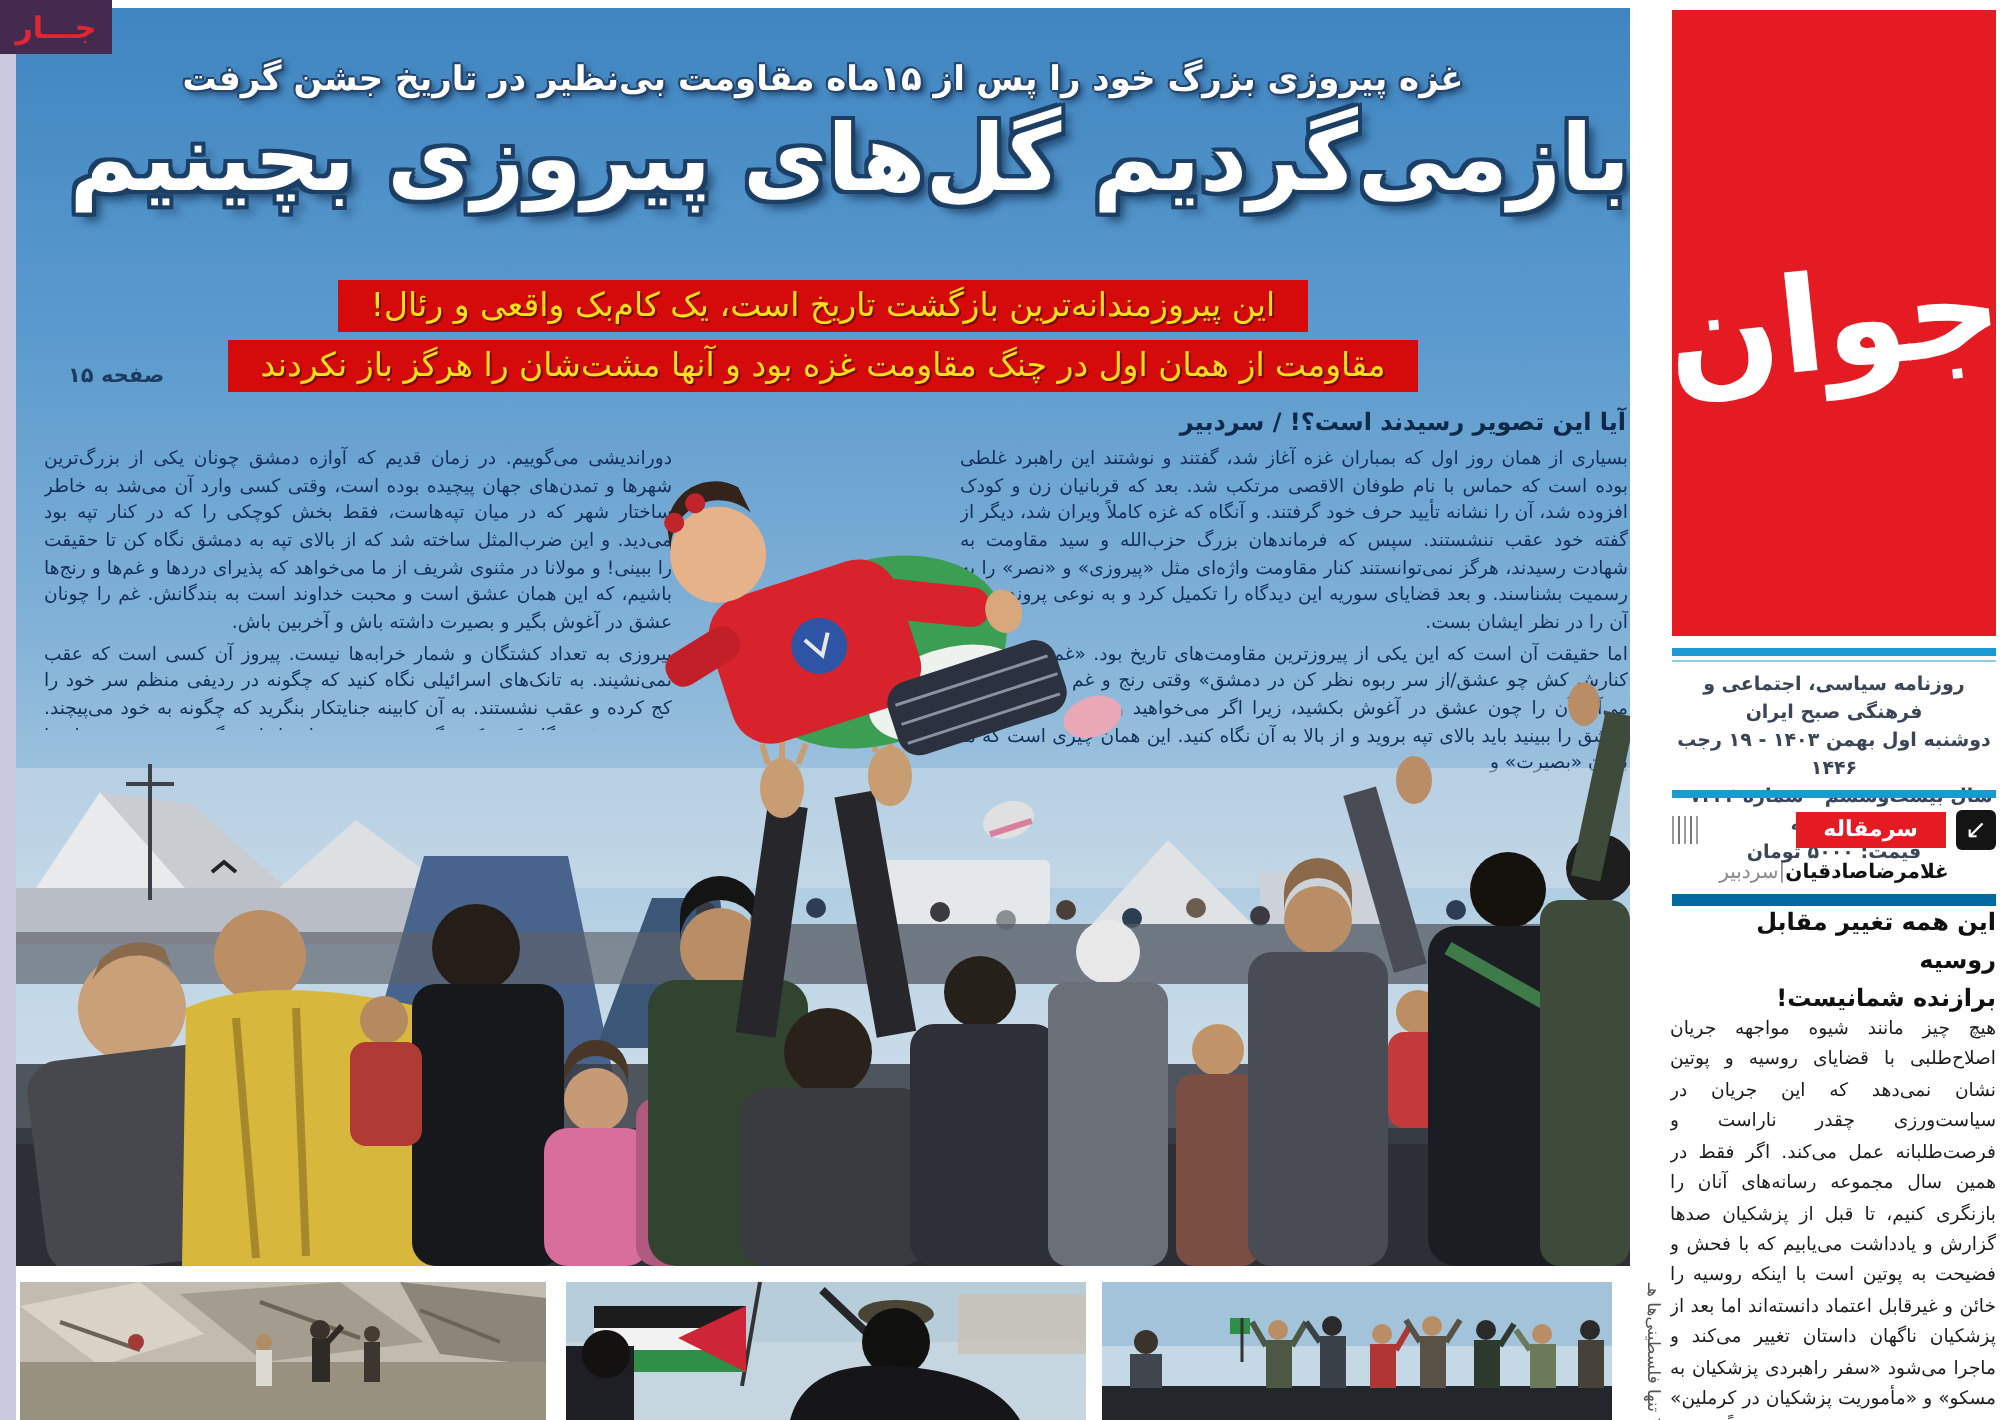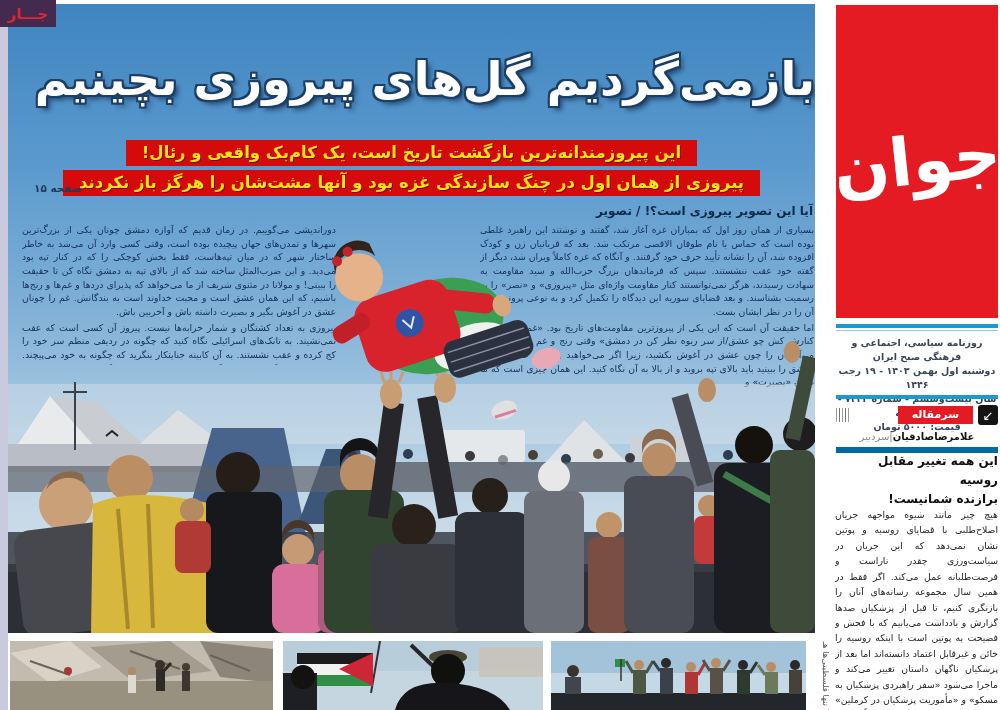--- a/index.html
+++ b/index.html
@@ -20,21 +20,21 @@
   .kicker{position:absolute;top:26px;left:0;width:100%;text-align:center;
     color:#fff;font-weight:bold;font-size:17px;white-space:nowrap;z-index:3;
     text-shadow:1px 0 0 #23456e,-1px 0 0 #23456e,0 1px 0 #23456e,0 -1px 0 #23456e,
       1px 1px 0 #23456e,-1px -1px 0 #23456e,2px 2px 3px rgba(15,35,70,.75);}
   .headline{position:absolute;top:48px;left:0;width:100%;text-align:right;
     color:#fff;font-weight:bold;font-size:46px;white-space:nowrap;z-index:3;line-height:1.2;
     text-shadow:2px 0 0 #1c3f66,-2px 0 0 #1c3f66,0 2px 0 #1c3f66,0 -2px 0 #1c3f66,
       2px 2px 0 #1c3f66,-2px 2px 0 #1c3f66,2px -2px 0 #1c3f66,-2px -2px 0 #1c3f66,
       4px 4px 5px rgba(10,30,60,.65);}
   .subheads{position:absolute;top:136px;left:0;width:100%;text-align:center;z-index:3;}
-  .subhead-line{display:inline-block;background:#d50b0b;color:#ffe11a;font-weight:bold;
+  .subhead-line{display:inline-block;background:#d50b0b;color:#ffe11a;font-weight:normal;
     font-size:16.5px;padding:3px 16px 4px;margin-bottom:4px;white-space:nowrap;
     text-shadow:1px 1px 0 #7e0505;}
   .page-ref{position:absolute;left:26px;top:178px;color:#1d3a5f;font-size:10.5px;
     font-weight:bold;z-index:3;}
   .article-title{position:absolute;right:2px;top:200px;color:#0f294a;font-size:12px;
     font-weight:bold;z-index:3;}
   .col{position:absolute;color:#14305a;font-size:9.3px;line-height:1.47;
     text-align:justify;z-index:2;overflow:hidden;}
   .col p{margin:0 0 2px 0;}
   .col-right{right:1px;top:219px;width:334px;height:196px;}
@@ -82,29 +82,30 @@
 
 <div class="page">
 
   <div class="side-strip"></div>
   <div class="jaaar">
     <span>جـــار</span>
   </div>
 
   <div class="photo">
 
+    <div class="kicker">غزه پیروزی بزرگ خود را پس از ۱۵ماه مقاومت بی‌نظیر در تاریخ جشن گرفت</div>
     <div class="headline">بازمی‌گردیم گل‌های پیروزی بچینیم</div>
 
     <div class="subheads">
       <div><span class="subhead-line">این پیروزمندانه‌ترین بازگشت تاریخ است، یک کام‌بک واقعی و رئال!</span></div>
-      <div><span class="subhead-line">پیروزی از همان اول در چنگ سازندگی غزه بود و آنها مشت‌شان را هرگز باز نکردند</span></div>
+      <div><span class="subhead-line">مقاومت از همان اول در چنگ مقاومت غزه بود و آنها مشت‌شان را هرگز باز نکردند</span></div>
     </div>
 
     <div class="page-ref">صفحه ۱۵</div>
-    <div class="article-title">آیا این تصویر پیروزی است؟! / تصویر</div>
+    <div class="article-title">آیا این تصویر رسیدند است؟! / سردبیر</div>
 
     <div class="col col-right">
       <p>بسیاری از همان روز اول که بمباران غزه آغاز شد، گفتند و نوشتند این راهبرد غلطی بوده است که حماس با نام طوفان الاقصی مرتکب شد. بعد که قربانیان زن و کودک افزوده شد، آن را نشانه تأیید حرف خود گرفتند. و آنگاه که غزه کاملاً ویران شد، دیگر از گفته خود عقب ننشستند. سپس که فرماندهان بزرگ حزب‌الله و سید مقاومت به شهادت رسیدند، هرگز نمی‌توانستند کنار مقاومت واژه‌ای مثل «پیروزی» و «نصر» را به رسمیت بشناسند. و بعد قضایای سوریه این دیدگاه را تکمیل کرد و به نوعی پرونده تأیید آن را در نظر ایشان بست.</p>
       <p>اما حقیقت آن است که این یکی از پیروزترین مقاومت‌های تاریخ بود. «غم چو بینی در کنارش کش چو عشق/از سر ربوه نظر کن در دمشق» وقتی رنج و غم به سراغ شما می‌آید آن را چون عشق در آغوش بکشید، زیرا اگر می‌خواهید واقعیت عظمت شهر دمشق را ببینید باید بالای تپه بروید و از بالا به آن نگاه کنید. این همان چیزی است که ما به آن «بصیرت» و</p>
     </div>
     <div class="col col-left">
       <p>دوراندیشی می‌گوییم. در زمان قدیم که آوازه دمشق چونان یکی از بزرگ‌ترین شهرها و تمدن‌های جهان پیچیده بوده است، وقتی کسی وارد آن می‌شد به خاطر ساختار شهر که در میان تپه‌هاست، فقط بخش کوچکی را که در کنار تپه بود می‌دید. و این ضرب‌المثل ساخته شد که از بالای تپه به دمشق نگاه کن تا حقیقت را ببینی! و مولانا در مثنوی شریف از ما می‌خواهد که پذیرای دردها و غم‌ها و رنج‌ها باشیم، که این همان عشق است و محبت خداوند است به بندگانش. غم را چونان عشق در آغوش بگیر و بصیرت داشته باش و آخربین باش.</p>
       <p>پیروزی به تعداد کشتگان و شمار خرابه‌ها نیست. پیروز آن کسی است که عقب نمی‌نشیند. به تانک‌های اسرائیلی نگاه کنید که چگونه در ردیفی منظم سر خود را کج کرده و عقب نشستند. به آن کابینه جنایتکار بنگرید که چگونه به خود می‌پیچند. به مردم غزه نگاه کنید که چگونه به‌سوی ویرانه‌ها بازمی‌گردند. به‌سوی ویرانه‌ها چرا می‌روید؟! مگر ویرانه جای زندگی است؟! بله! ما بازمی‌گردیم تا گل‌های پیروزی بچینیم!</p>
     </div>
 

